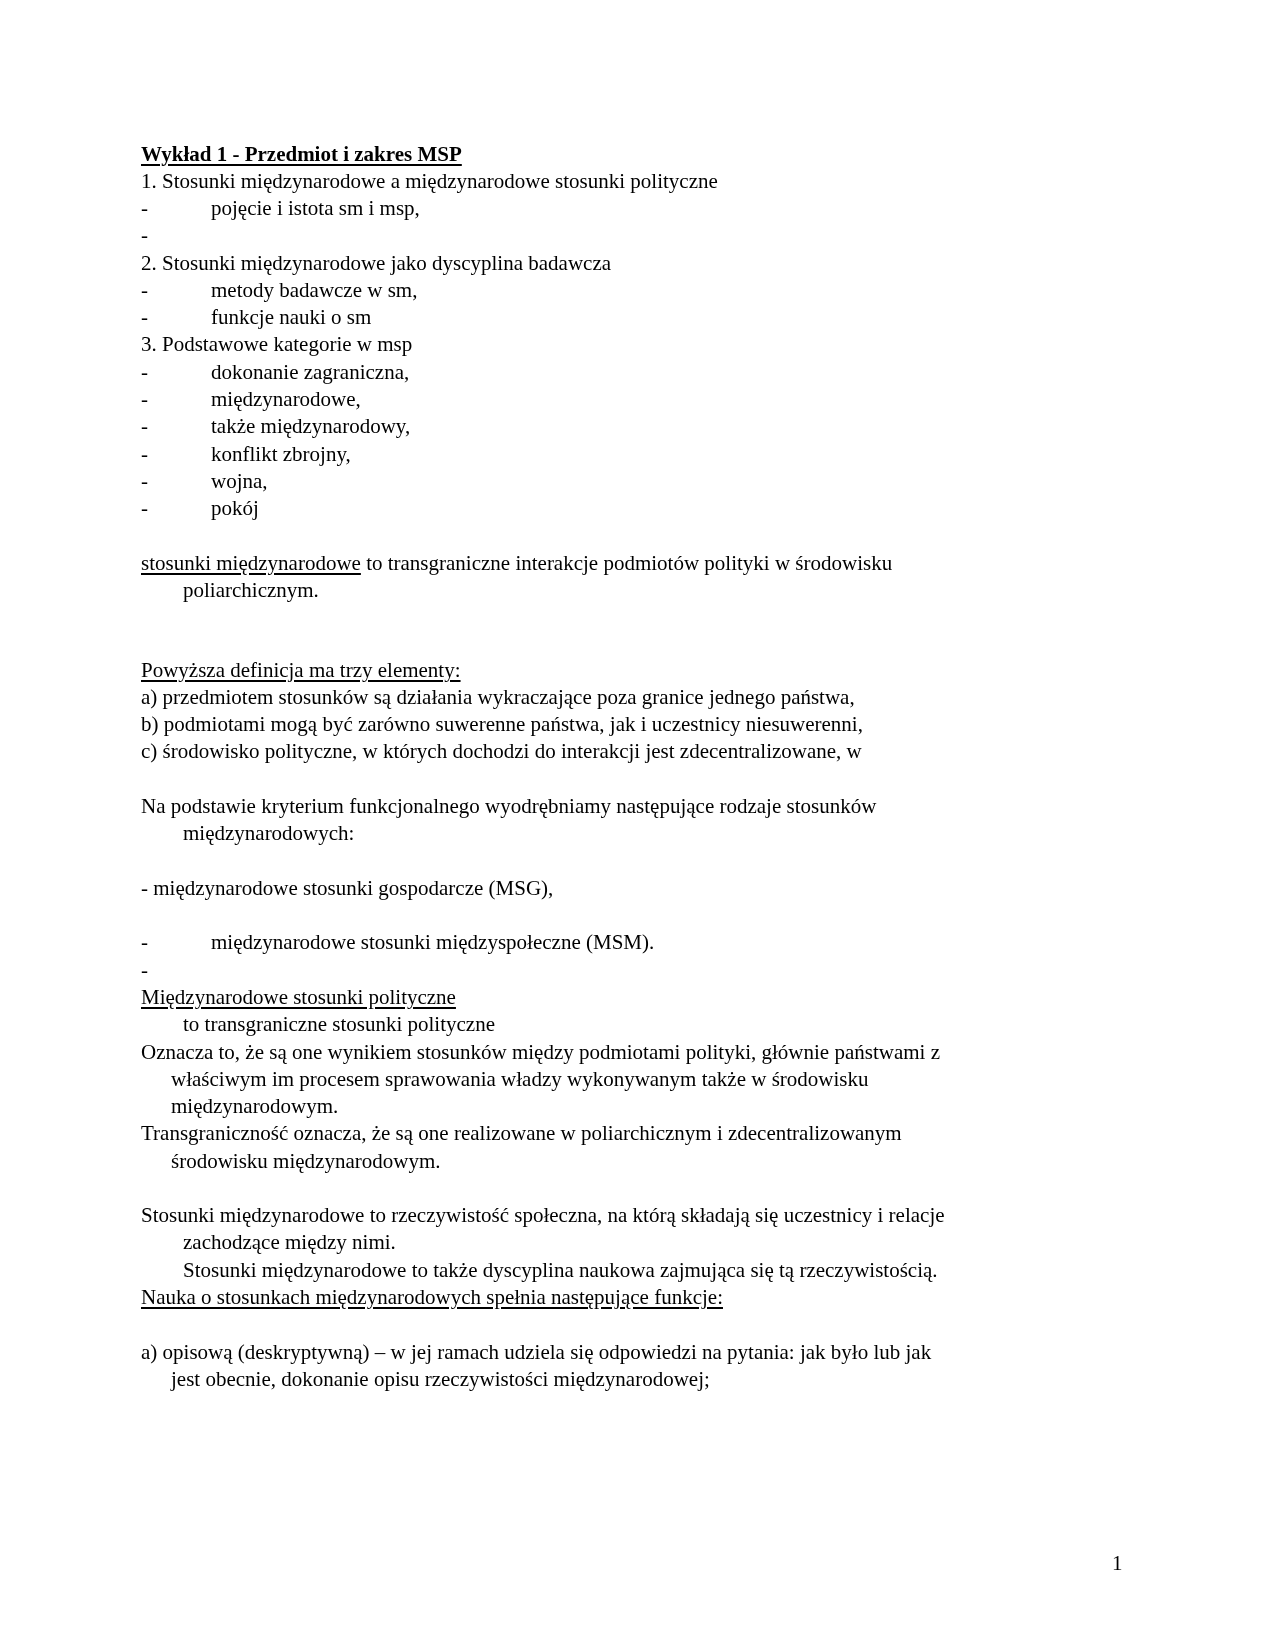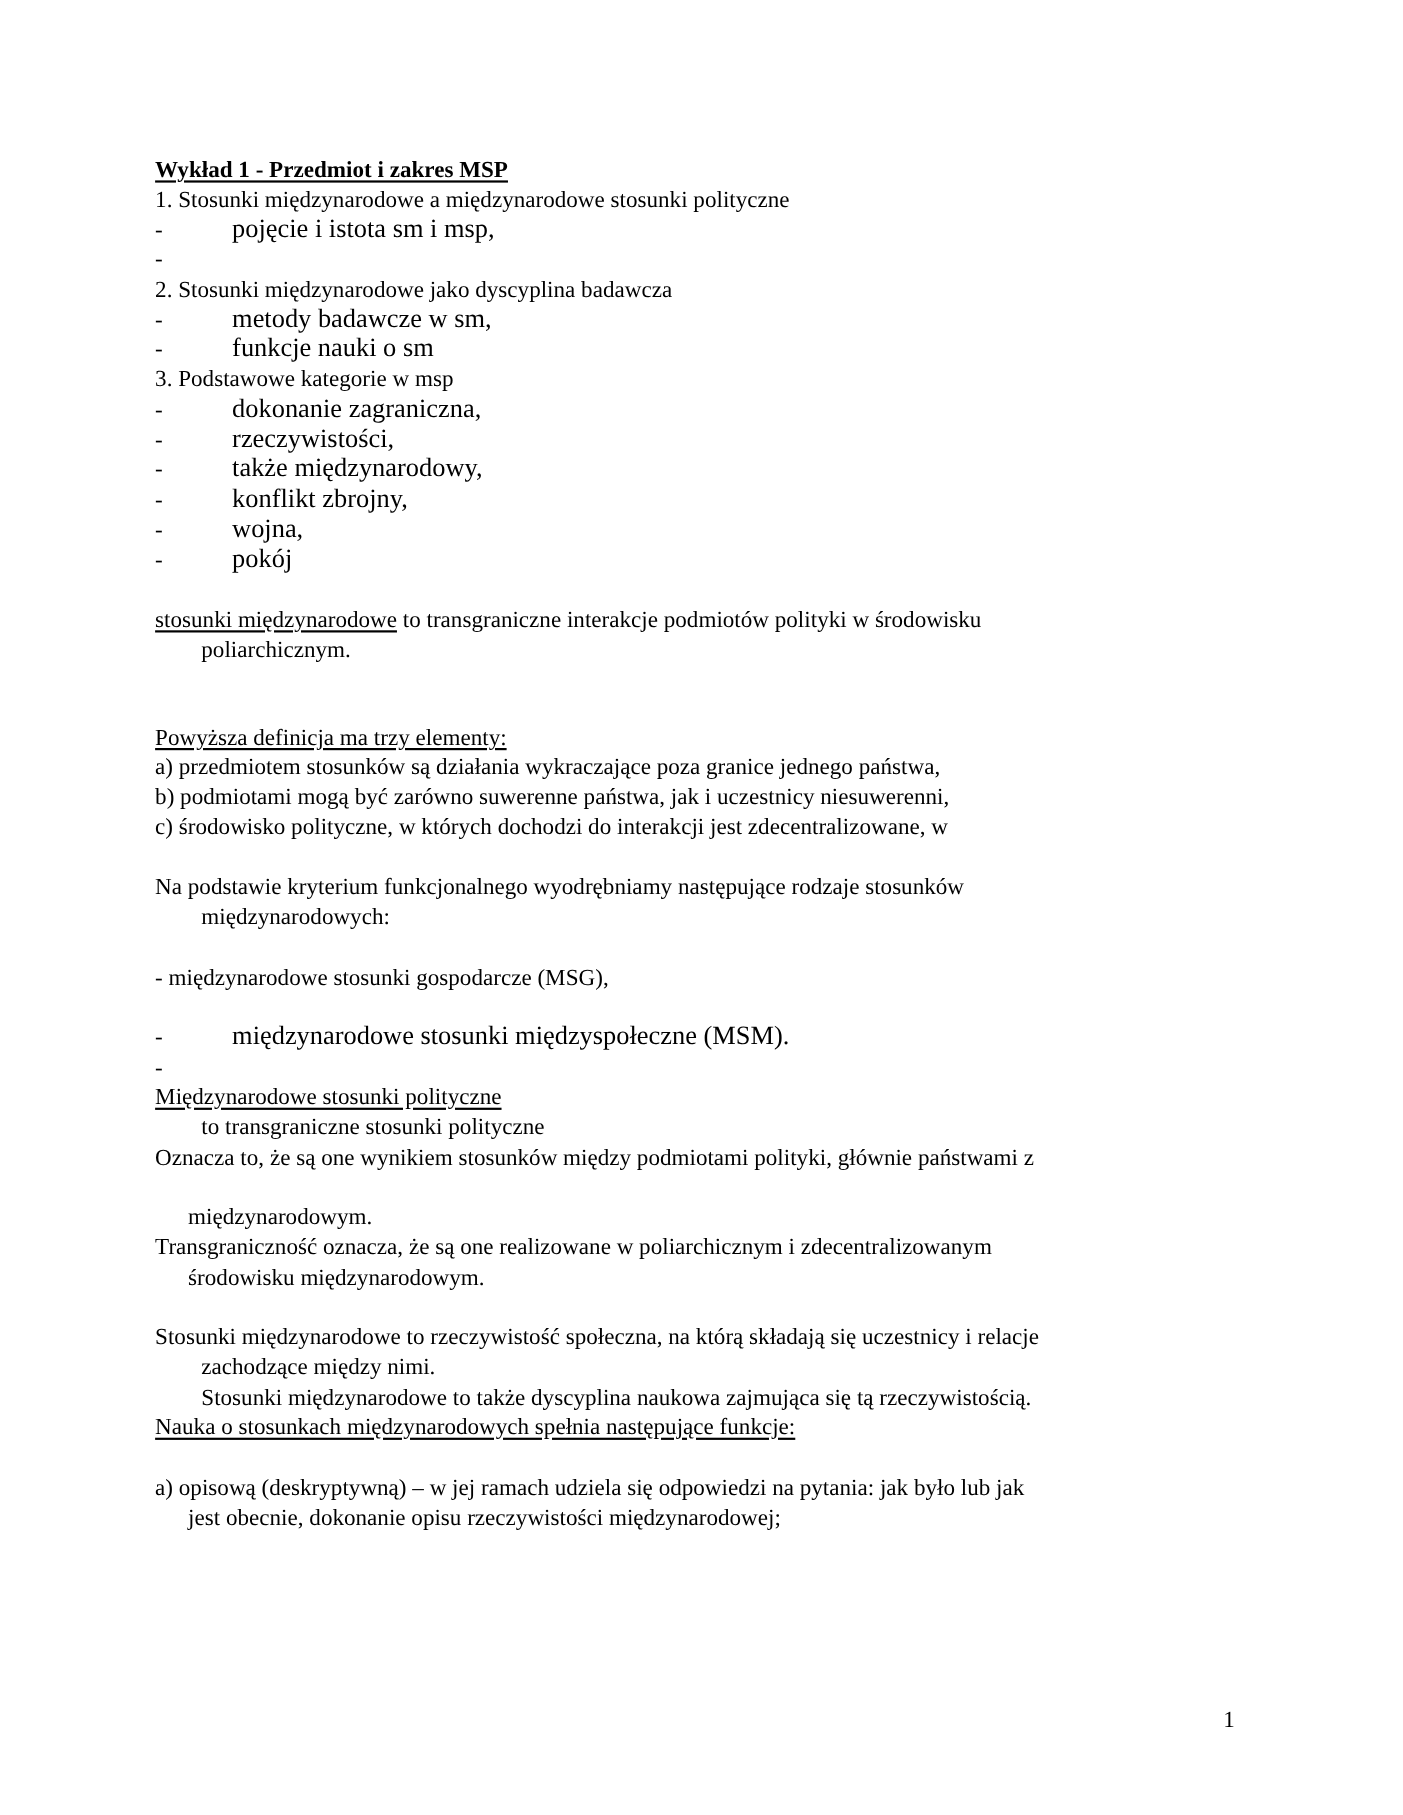--- a/index.html
+++ b/index.html
@@ -3,21 +3,21 @@
 <meta charset="utf-8">
 <style>
   html, body { margin: 0; padding: 0; background: #ffffff; }
   body { width: 1275px; height: 1650px; position: relative; overflow: hidden;
          font-family: "Liberation Serif", "DejaVu Serif", serif; color: #000; }
   .page { position: absolute; left: 0; top: 0; width: 1275px; height: 1493px; background: #fff; }
   .ln { position: absolute; left: 141px; font-size: 21px; line-height: 27px; white-space: nowrap; }
   .u { text-decoration: underline; text-underline-offset: 3px; }
   .b { font-weight: bold; }
   .dash { position: absolute; left: 141px; font-size: 21px; line-height: 27px; }
-  .item { position: absolute; left: 211px; font-size: 24px; line-height: 27px; white-space: nowrap; }
+  .item { position: absolute; left: 211px; font-size: 21px; line-height: 27px; white-space: nowrap; }
   .i1 { left: 183px; }
   .i2 { left: 171px; }
   .pnum { position: absolute; left: 1112px; top: 1550px; font-size: 21px; line-height: 27px; }
 </style>
 </head>
 <body>
 
 <div class="page">
   <div class="ln b u" style="top:141px">Wykład 1 - Przedmiot i zakres MSP</div>
 
@@ -29,21 +29,21 @@
   <div class="ln" style="top:250px">2. Stosunki międzynarodowe jako dyscyplina badawcza</div>
   <div class="dash" style="top:277px">-</div>
   <div class="item" style="top:277px">metody badawcze w sm,</div>
   <div class="dash" style="top:304px">-</div>
   <div class="item" style="top:304px">funkcje nauki o sm</div>
 
   <div class="ln" style="top:331px">3. Podstawowe kategorie w msp</div>
   <div class="dash" style="top:359px">-</div>
   <div class="item" style="top:359px">dokonanie zagraniczna,</div>
   <div class="dash" style="top:386px">-</div>
-  <div class="item" style="top:386px">rzeczywistości,</div>
+  <div class="item" style="top:386px">międzynarodowe,</div>
   <div class="dash" style="top:413px">-</div>
   <div class="item" style="top:413px">także międzynarodowy,</div>
   <div class="dash" style="top:441px">-</div>
   <div class="item" style="top:441px">konflikt zbrojny,</div>
   <div class="dash" style="top:468px">-</div>
   <div class="item" style="top:468px">wojna,</div>
   <div class="dash" style="top:495px">-</div>
   <div class="item" style="top:495px">pokój</div>
 
   <div class="ln" style="top:550px"><span class="u">stosunki międzynarodowe</span><span> to transgraniczne interakcje podmiotów polityki w środowisku</span></div>
@@ -59,20 +59,21 @@
 
   <div class="ln" style="top:875px">- międzynarodowe stosunki gospodarcze (MSG),</div>
   <div class="dash" style="top:929px">-</div>
   <div class="item" style="top:929px">międzynarodowe stosunki międzyspołeczne (MSM).</div>
   <div class="dash" style="top:957px">-</div>
 
   <div class="ln u" style="top:984px">Międzynarodowe stosunki polityczne</div>
   <div class="ln i1" style="top:1011px">to transgraniczne stosunki polityczne</div>
 
   <div class="ln" style="top:1039px">Oznacza to, że są one wynikiem stosunków między podmiotami polityki, głównie państwami z</div>
+  <div class="ln i2" style="top:1066px">właściwym im procesem sprawowania władzy wykonywanym także w środowisku</div>
   <div class="ln i2" style="top:1093px">międzynarodowym.</div>
 
   <div class="ln" style="top:1120px">Transgraniczność oznacza, że są one realizowane w poliarchicznym i zdecentralizowanym</div>
   <div class="ln i2" style="top:1148px">środowisku międzynarodowym.</div>
 
   <div class="ln" style="top:1202px">Stosunki międzynarodowe to rzeczywistość społeczna, na którą składają się uczestnicy i relacje</div>
   <div class="ln i1" style="top:1229px">zachodzące między nimi.</div>
   <div class="ln i1" style="top:1257px">Stosunki międzynarodowe to także dyscyplina naukowa zajmująca się tą rzeczywistością.</div>
 
   <div class="ln u" style="top:1284px">Nauka o stosunkach międzynarodowych spełnia następujące funkcje:</div>

